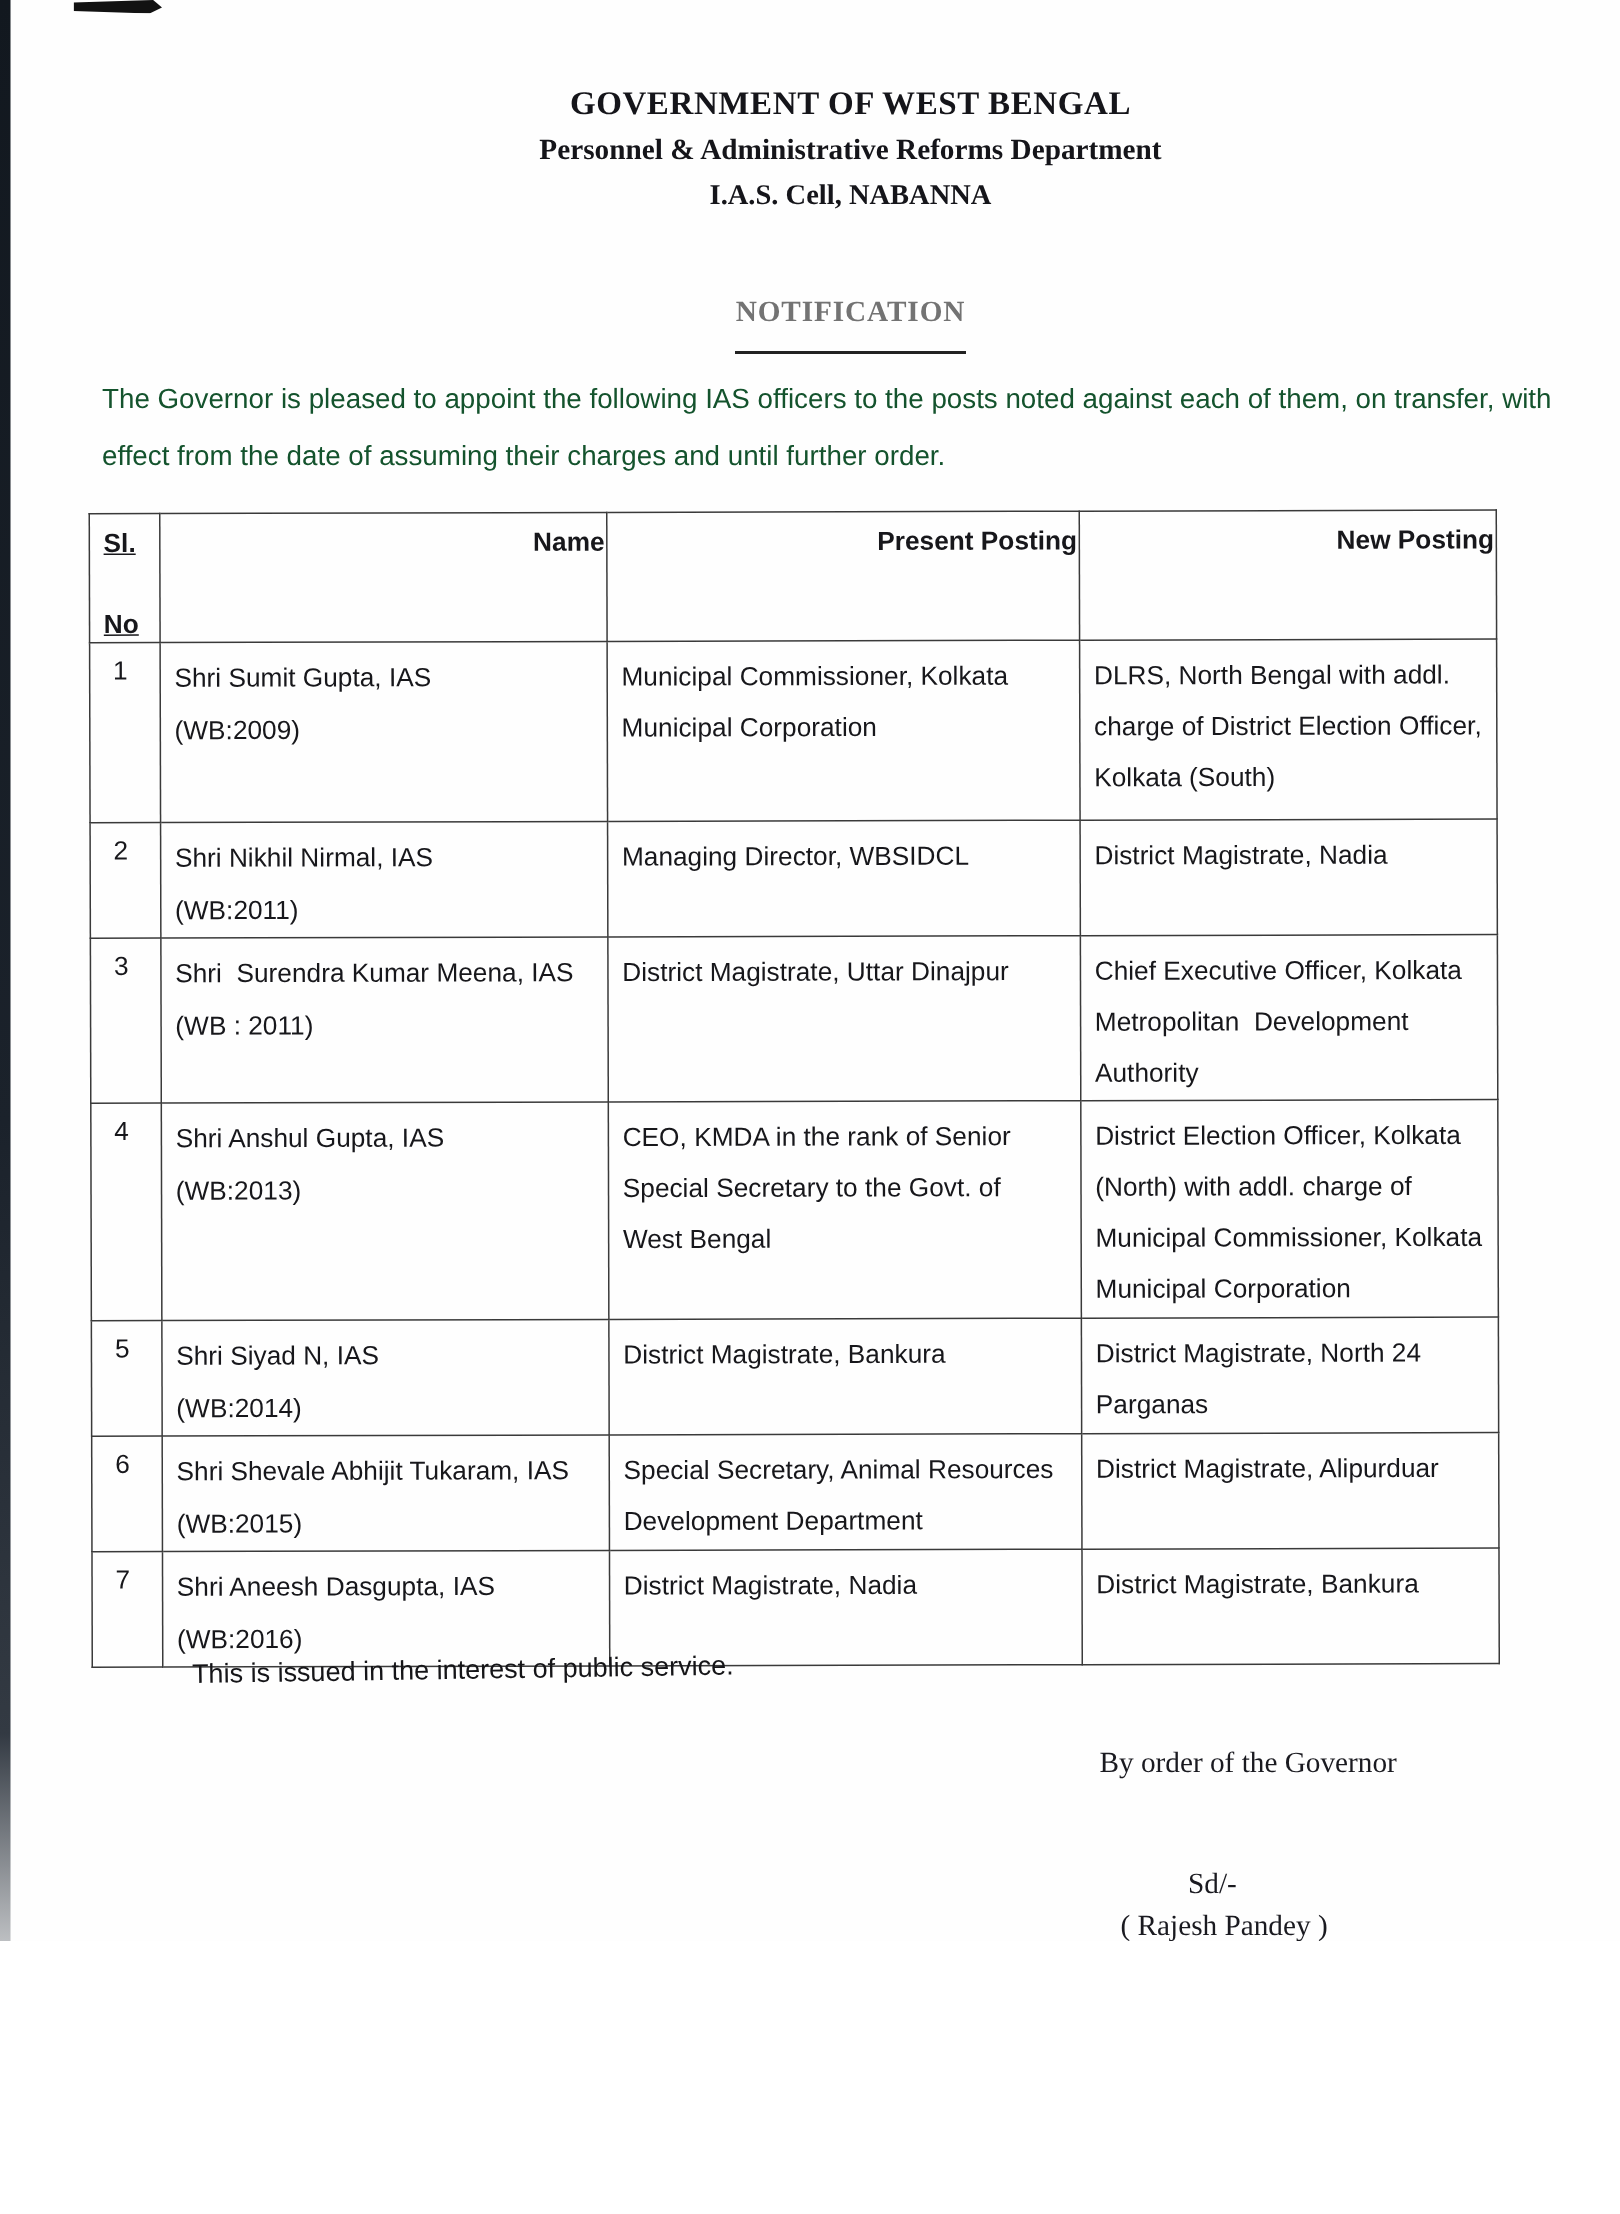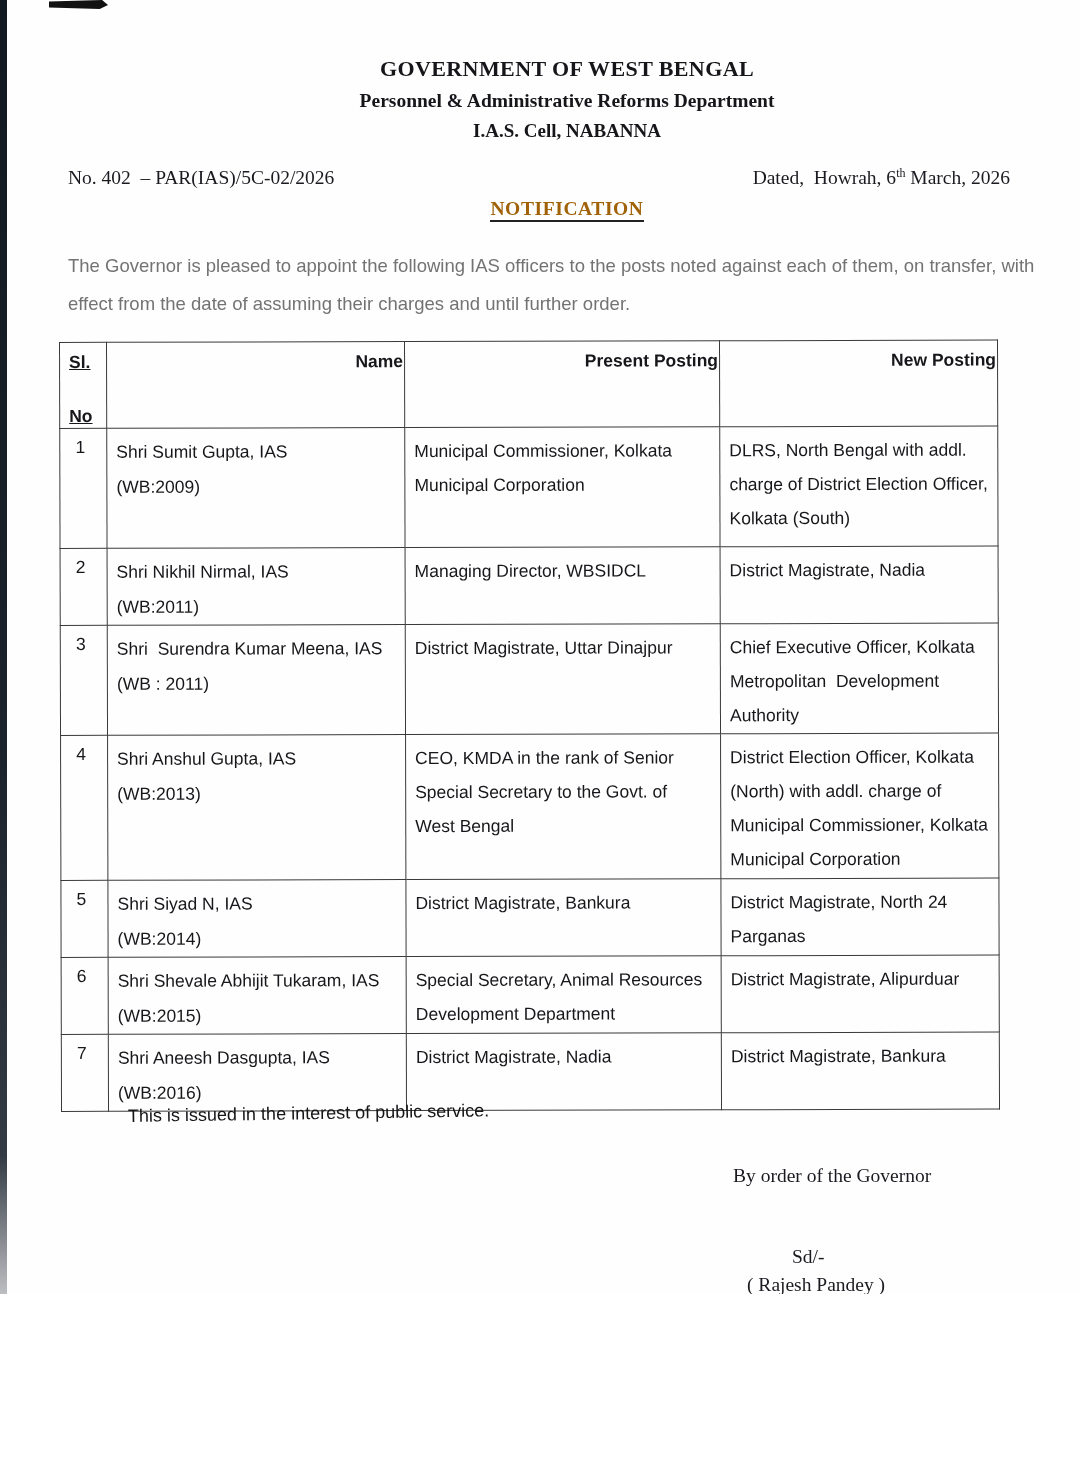--- a/index.html
+++ b/index.html
@@ -40,27 +40,27 @@
     font-family:"Liberation Serif", serif; font-size:19.5px; color:#1a1a20;
   }
   .ref-row sup { font-size:12px; line-height:0; }
 
   .notif-title {
     position:absolute; top:198px; left:0; right:0;
     text-align:center; transform:translateX(27px);
   }
   .notif-title span {
     font-family:"Liberation Serif", serif; font-weight:bold; font-size:19.5px;
-    letter-spacing:0.6px; color:#a16207;
-    border-bottom:2px solid #222; padding-bottom:1px;
+    letter-spacing:0.6px; color:#737373;
+    border-bottom:2px solid #222; padding-bottom:15px;
   }
 
   .body-para {
     position:absolute; top:247px; left:68px; right:20px;
-    font-size:18.5px; line-height:38px; color:#737373;
+    font-size:18.5px; line-height:38px; color:#14532d;
   }
 
   
   .table-wrap { position:absolute; top:342px; left:59px; }
   table.posting-table {
     border-collapse:collapse; table-layout:fixed; width:938px;
     transform:rotate(-0.15deg); transform-origin:top left;
   }
   .posting-table th, .posting-table td {
     border:1.6px solid #3a3a3a; vertical-align:top;
@@ -97,24 +97,20 @@
 
   <div class="left-shadow"></div>
   <div class="staple-mark"></div>
 
   <div class="doc-header">
     <div class="h1">GOVERNMENT OF WEST BENGAL</div>
     <div class="h2">Personnel &amp; Administrative Reforms Department</div>
     <div class="h3">I.A.S. Cell, NABANNA</div>
   </div>
 
-  <div class="ref-row">
-    <div class="pre">No. 402  – PAR(IAS)/5C-02/2026</div>
-    <div><span class="pre">Dated,  Howrah, 6</span><sup>th</sup><span class="pre"> March, 2026</span></div>
-  </div>
 
   <div class="notif-title">
     <span>NOTIFICATION</span>
   </div>
 
   <div class="body-para">
     <div class="pre">The Governor is pleased to appoint the following IAS officers to the posts noted against each of them, on transfer, with</div>
     <div class="pre">effect from the date of assuming their charges and until further order.</div>
   </div>
 

